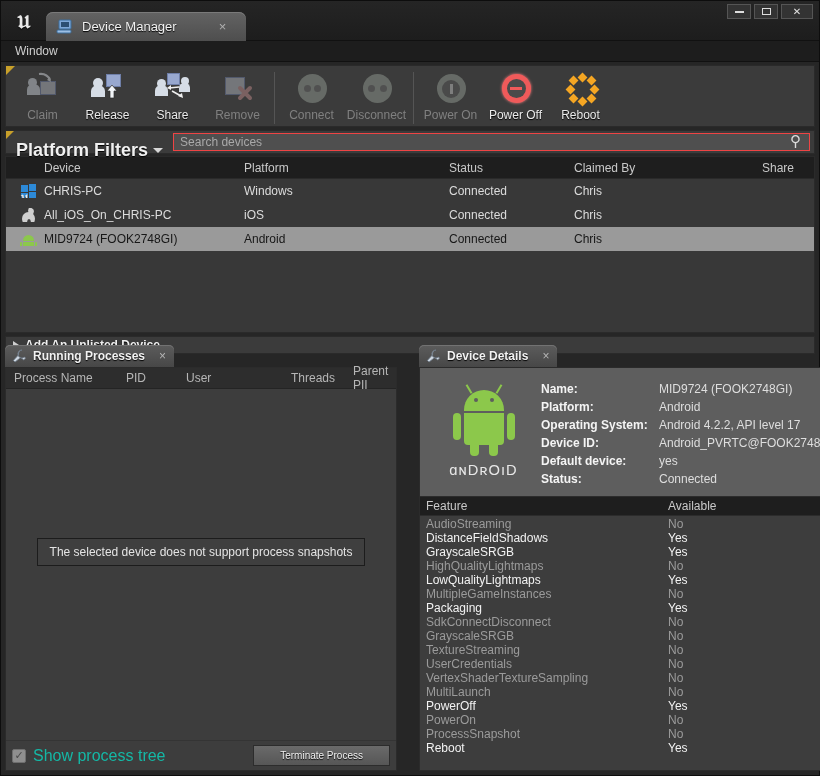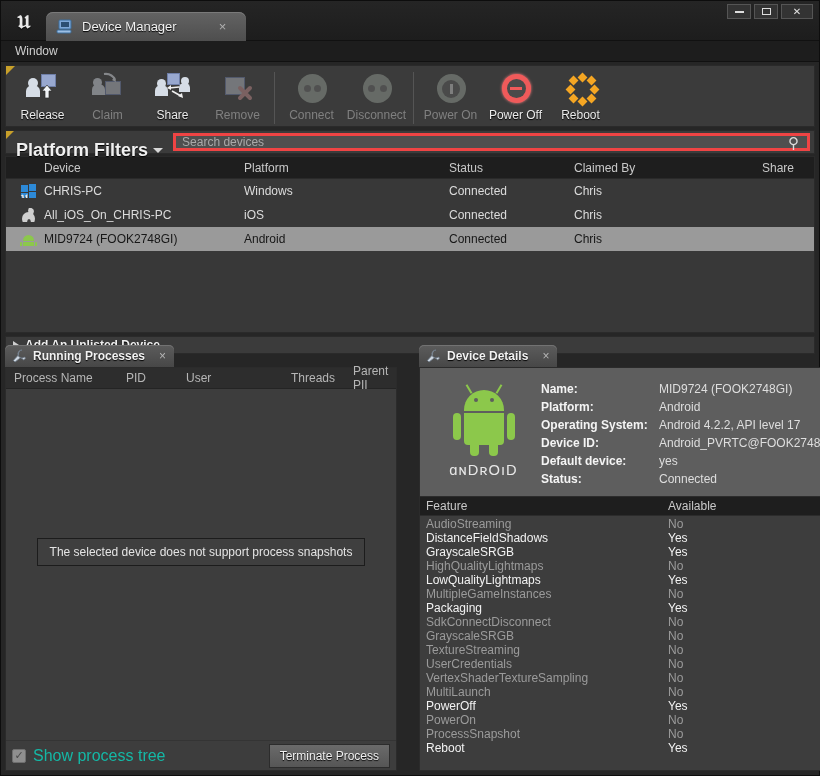--- a/index.html
+++ b/index.html
@@ -179,21 +179,21 @@
   }
   .caret-d {
     width: 0; height: 0;
     border-left: 5px solid transparent;
     border-right: 5px solid transparent;
     border-top: 5px solid #d8d8d8;
   }
   .search-box {
     flex: 1; height: 18px; margin: 0 4px 0 2px;
     background: #4f4f4f;
-    border: 3px solid #ef4444;
+    border: 1px solid #ef4444;
     display: flex; align-items: center;
     padding: 0 6px;
     position: relative;
   }
   .search-box input {
     flex: 1; background: transparent; border: 0; outline: 0;
     font-family: "Liberation Sans", sans-serif;
     font-size: 12px; color: #e0e0e0;
   }
   .search-box input::placeholder { color: #a9a9a9; }
@@ -362,22 +362,22 @@
     background: #8f8f8f; border: 1px solid #6f6f6f;
     display: flex; align-items: center; justify-content: center;
     color: #4a4a4a; font-size: 11px; line-height: 1;
     margin-right: 7px;
   }
   .chk-lbl { font-size: 16px; color: #14b8a6; }
   .term-btn {
     margin-left: auto;
     background: linear-gradient(#6a6a6a, #565656);
     border: 1px solid #2c2c2c;
-    padding: 4px 10px;
-    font-size: 12px; color: #f0f0f0;
+    padding: 4px 26px;
+    font-size: 10px; color: #f0f0f0;
     text-shadow: 0 1px 1px #000;
     text-align: right;
   }
 
   
   .dd-top {
     display: flex;
     background: #5e5e5e;
     padding: 8px 6px 10px 6px;
     height: 128px;
@@ -477,43 +477,43 @@
     </div>
   </div>
 
   <div class="menubar">
     <div class="menu-item">Window</div>
   </div>
 
   <div class="toolbar-wrap">
     <span class="tb-corner"></span>
 
-    <div class="tb-btn">
-      <span class="ico">
-        <span class="person" style="left:1px;top:13px;width:14px;height:12px;"></span>
-        <span class="person" style="left:3px;top:6px;width:10px;height:10px;border-radius:50%;"></span>
-        <span class="cube" style="left:16px;top:2px;width:15px;height:13px;"></span>
-        <svg style="position:absolute;left:15px;top:13px;" width="14" height="14" viewBox="0 0 14 14">
-          <path d="M7 0 L12 6 L9 6 L9 13 L5 13 L5 6 L2 6 Z" fill="#f2f5f8" stroke="#2e2e2e" stroke-width="0.7"></path>
-        </svg>
-      </span>
-      <span class="lbl">Release</span>
-    </div>
-
     <div class="tb-btn disabled">
       <span class="ico dim">
         <span class="person" style="left:2px;top:12px;width:13px;height:11px;"></span>
         <span class="person" style="left:3px;top:6px;width:9px;height:9px;border-radius:50%;"></span>
         <span class="cube" style="left:15px;top:9px;width:16px;height:14px;background:#b9bfc7;"></span>
         <svg style="position:absolute;left:13px;top:0;" width="16" height="12" viewBox="0 0 16 12">
           <path d="M1 2 Q9 1 12 8" stroke="#dfe4ea" stroke-width="2" fill="none"></path>
           <path d="M9 8 L13 10 L12 5 Z" fill="#dfe4ea"></path>
         </svg>
       </span>
       <span class="lbl">Claim</span>
+    </div>
+
+    <div class="tb-btn">
+      <span class="ico">
+        <span class="person" style="left:1px;top:13px;width:14px;height:12px;"></span>
+        <span class="person" style="left:3px;top:6px;width:10px;height:10px;border-radius:50%;"></span>
+        <span class="cube" style="left:16px;top:2px;width:15px;height:13px;"></span>
+        <svg style="position:absolute;left:15px;top:13px;" width="14" height="14" viewBox="0 0 14 14">
+          <path d="M7 0 L12 6 L9 6 L9 13 L5 13 L5 6 L2 6 Z" fill="#f2f5f8" stroke="#2e2e2e" stroke-width="0.7"></path>
+        </svg>
+      </span>
+      <span class="lbl">Release</span>
     </div>
 
     <div class="tb-btn">
       <span class="ico">
         <span class="person" style="left:0px;top:13px;width:13px;height:11px;"></span>
         <span class="person" style="left:2px;top:7px;width:9px;height:9px;border-radius:50%;"></span>
         <span class="cube" style="left:12px;top:1px;width:13px;height:12px;"></span>
         <span class="person" style="left:24px;top:11px;width:11px;height:9px;"></span>
         <span class="person" style="left:26px;top:5px;width:8px;height:8px;border-radius:50%;"></span>
         <svg style="position:absolute;left:11px;top:12px;" width="20" height="16" viewBox="0 0 20 16">

